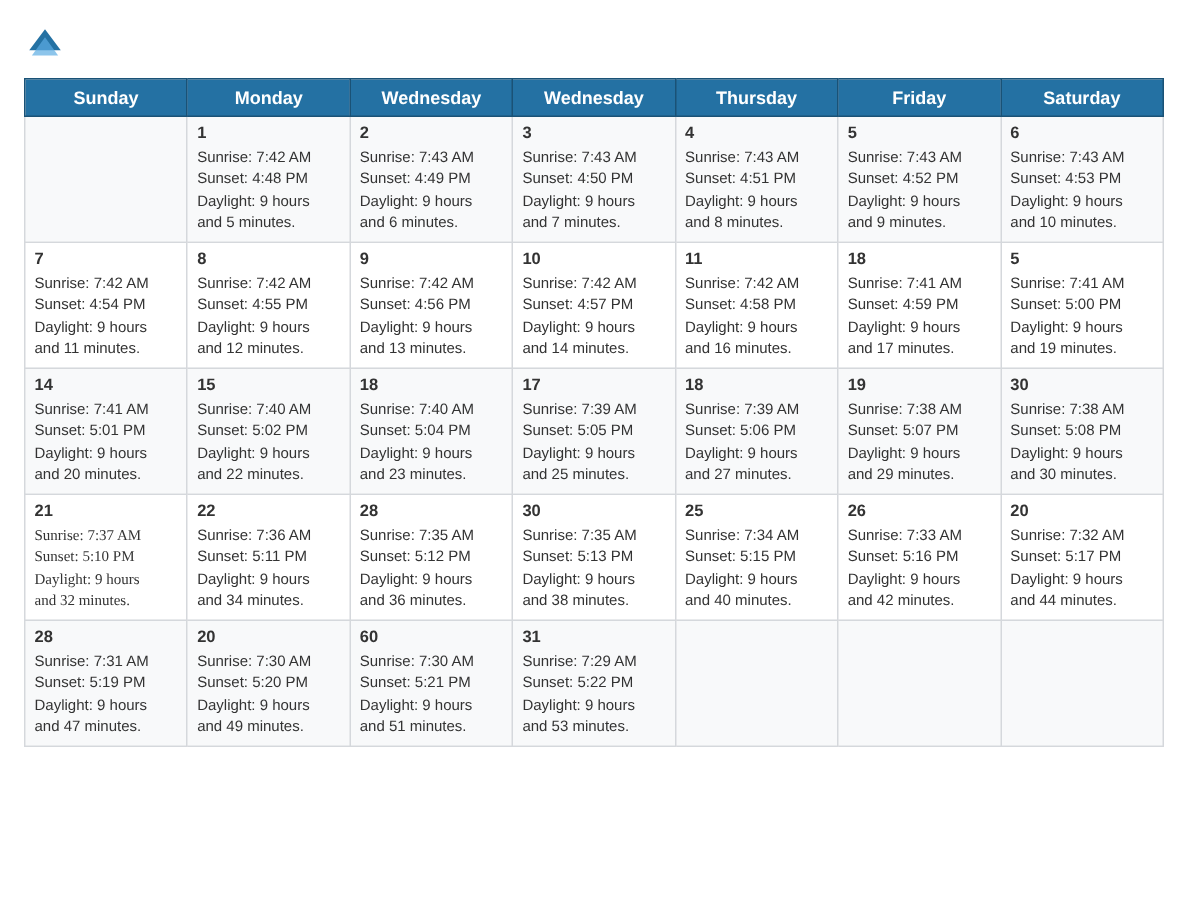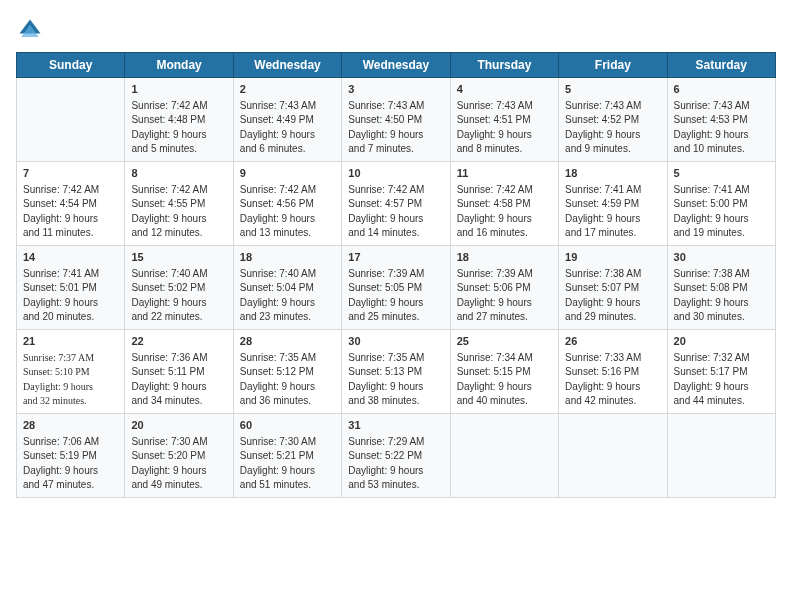--- a/index.html
+++ b/index.html
@@ -323,21 +323,21 @@
             <span class="day-num">20</span>
             <div class="cell-content" style="white-space: pre-line;">Sunrise: 7:32 AM
 Sunset: 5:17 PM
 Daylight: 9 hours
 and 44 minutes.</div>
           </td>
         </tr>
         <tr>
           <td>
             <span class="day-num">28</span>
-            <div class="cell-content" style="white-space: pre-line;">Sunrise: 7:06 AM
+            <div class="cell-content" style="white-space: pre-line;">Sunrise: 7:31 AM
 Sunset: 5:19 PM
 Daylight: 9 hours
 and 47 minutes.</div>
           </td>
           <td>
             <span class="day-num">20</span>
             <div class="cell-content" style="white-space: pre-line;">Sunrise: 7:30 AM
 Sunset: 5:20 PM
 Daylight: 9 hours
 and 49 minutes.</div>

